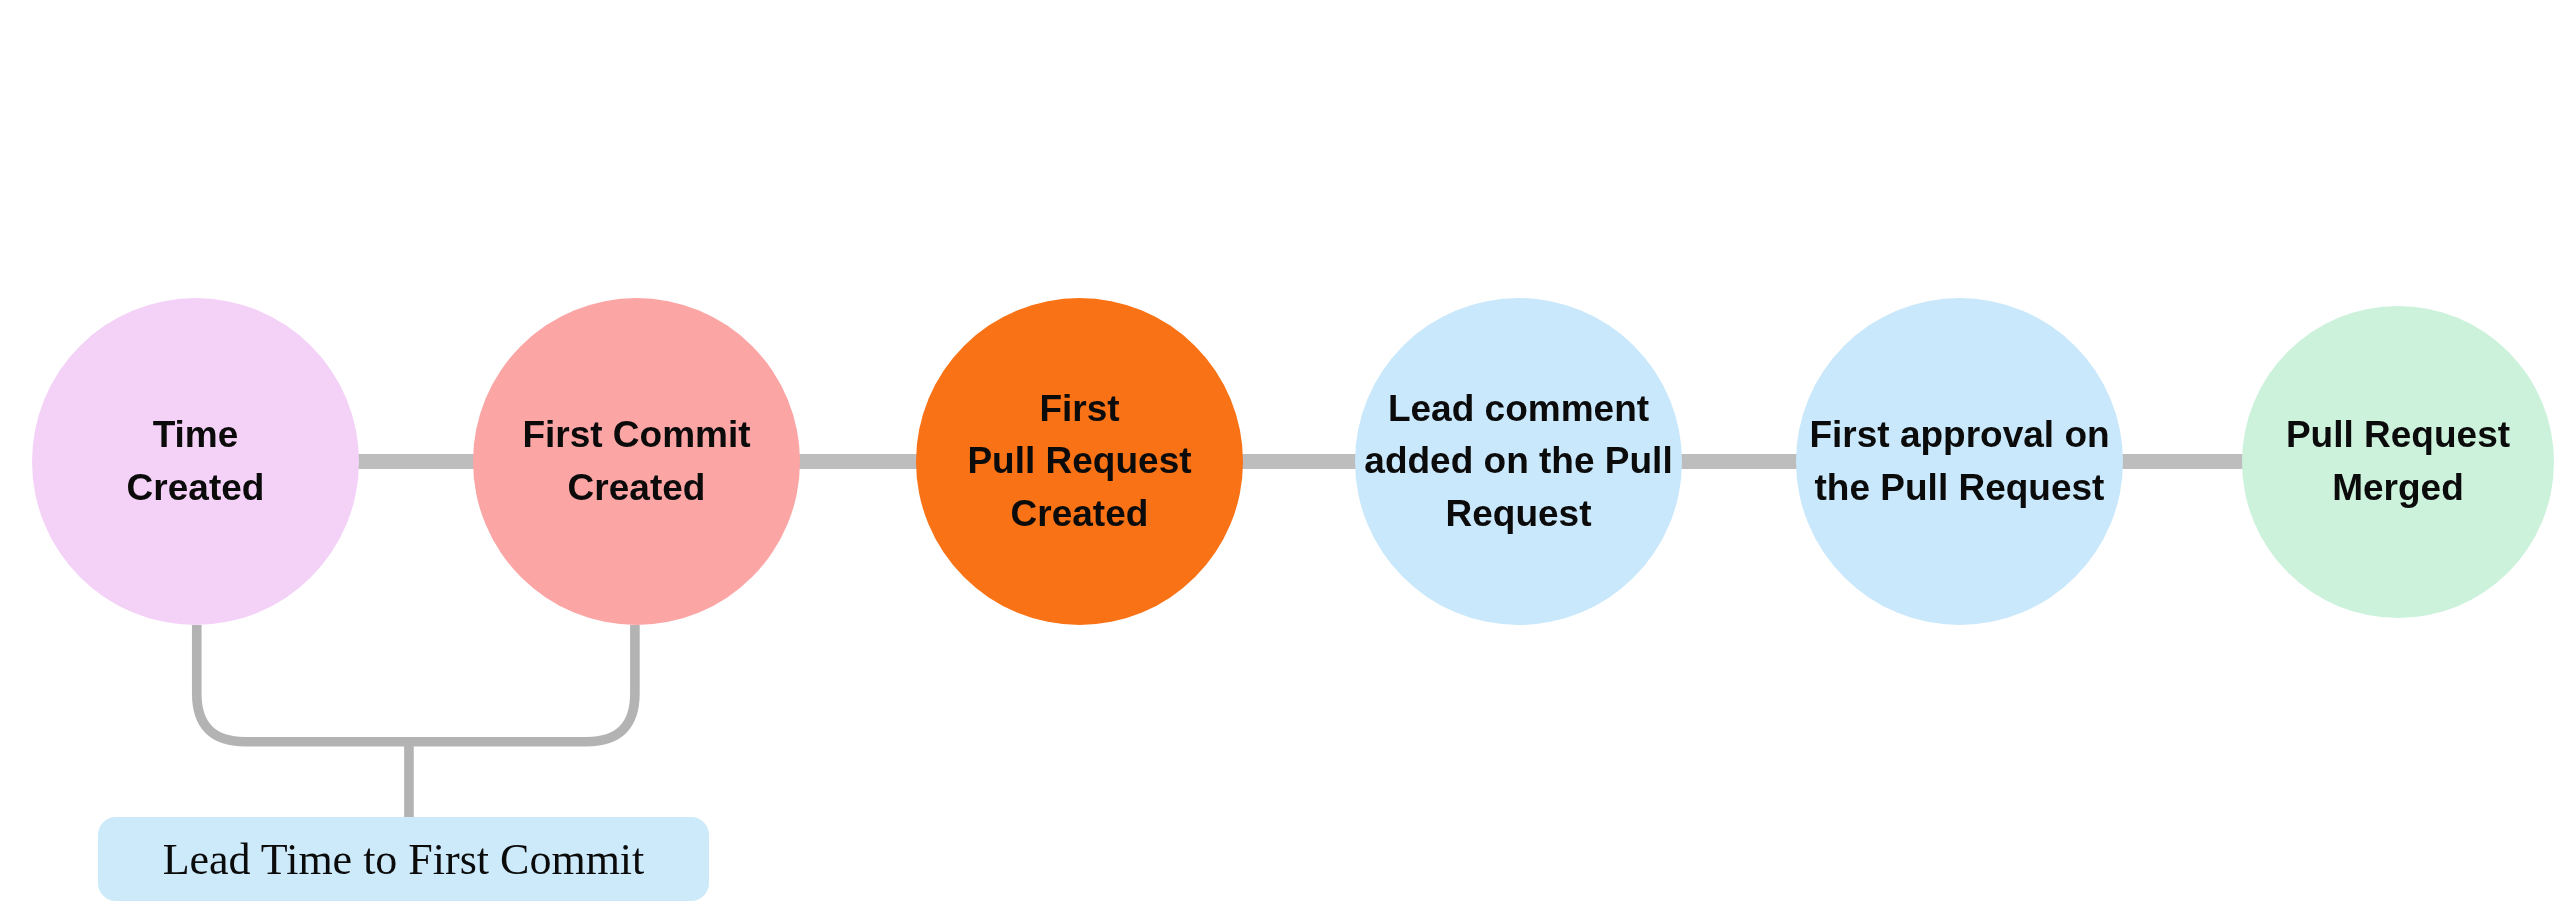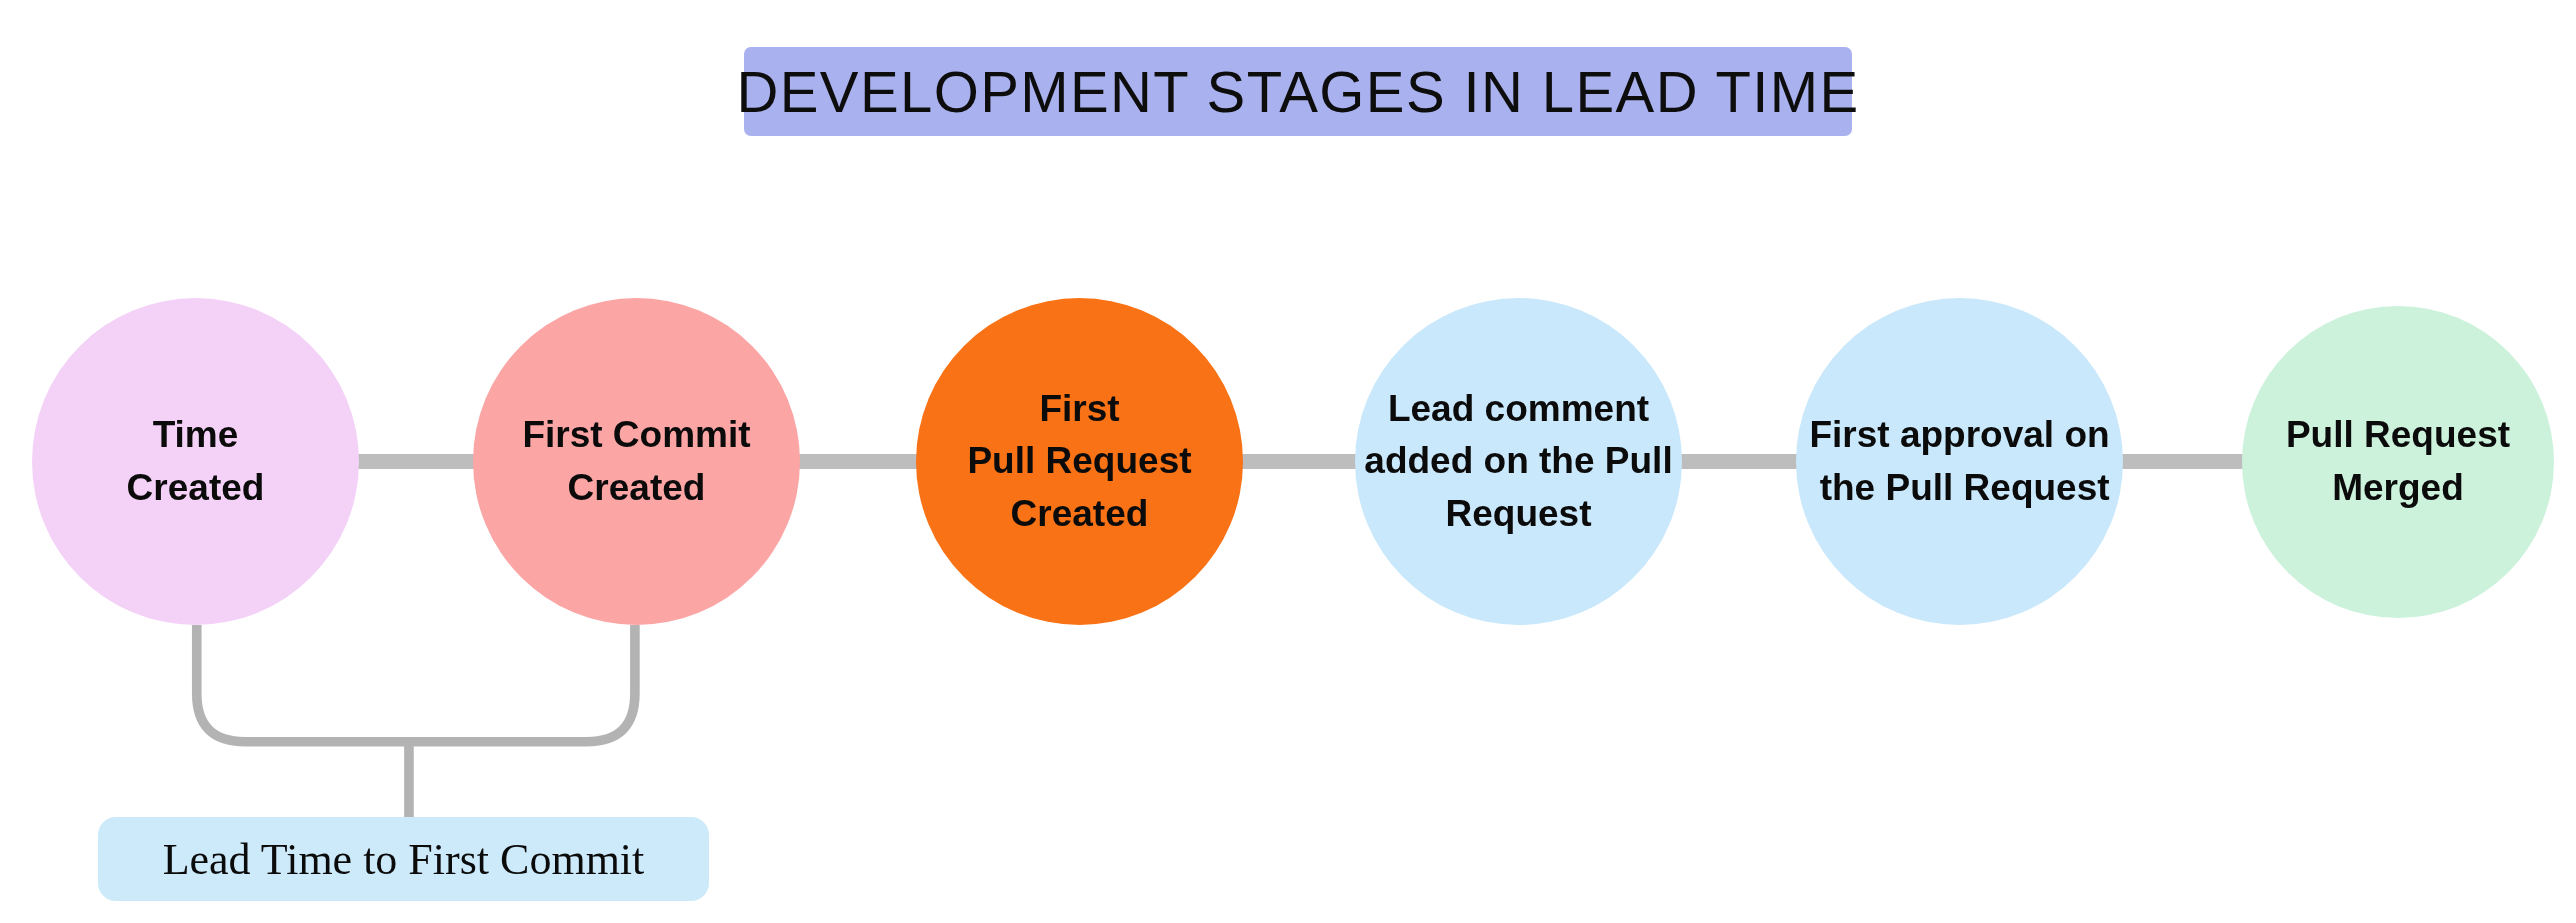--- a/index.html
+++ b/index.html
@@ -83,21 +83,20 @@
     color: #0b0b0b;
     white-space: nowrap;
     z-index: 2;
   }
 </style>
 </head>
 <body>
 
 <div class="canvas">
 
-  <div class="title-box" style="background-color: rgb(169, 178, 238);">DEVELOPMENT STAGES IN LEAD TIME</div>
 
   <div class="connector" style="background-color: rgb(189, 189, 189);"></div>
 
   <svg class="bracket-layer" viewBox="0 0 3750 1344" xmlns="http://www.w3.org/2000/svg">
     <path d="M 286 910 L 286 1010 Q 286 1080 356 1080 L 854 1080 Q 924 1080 924 1010 L 924 910" fill="none" stroke-width="14" stroke="#b3b3b3"></path>
     <path d="M 595 1080 L 595 1192" fill="none" stroke-width="14" stroke="#b3b3b3"></path>
   </svg>
 
   <div class="stage s1" style="background-color: rgb(244, 210, 248);">Time
 Created</div>
@@ -106,21 +105,21 @@
 Created</div>
 
   <div class="stage s3" style="background-color: #f97316;">First
 Pull Request
 Created</div>
 
   <div class="stage s4" style="background-color: rgb(201, 232, 251);">Lead comment
 added on the Pull
 Request</div>
 
-  <div class="stage s5" style="background-color: rgb(201, 232, 251); text-align: right;">First approval on
+  <div class="stage s5" style="background-color: rgb(201, 232, 251);">First approval on
 the Pull Request</div>
 
   <div class="stage s6" style="background-color: rgb(204, 242, 220);">Pull Request
 Merged</div>
 
   <div class="lead-label" style="background-color: rgb(205, 234, 251);">Lead Time to First Commit</div>
 
 </div>
 
 

